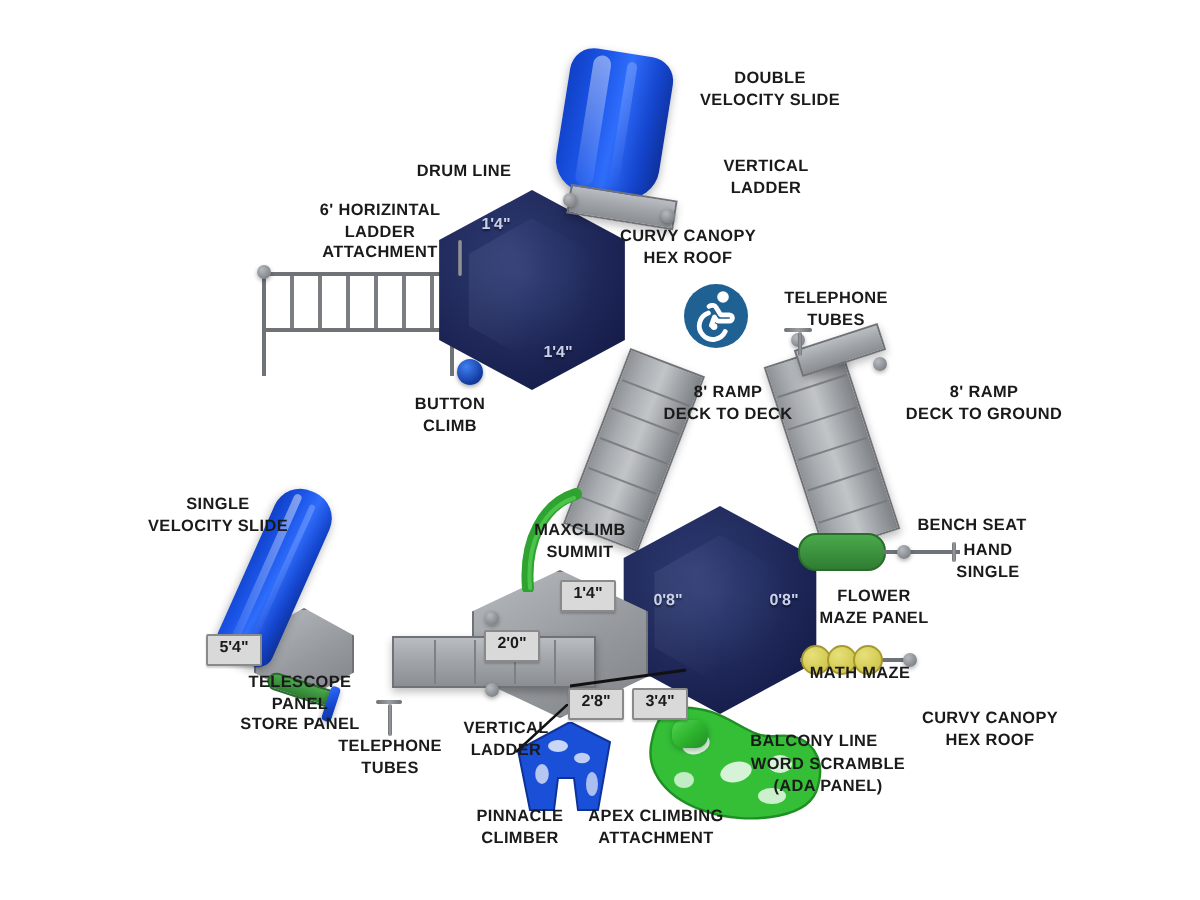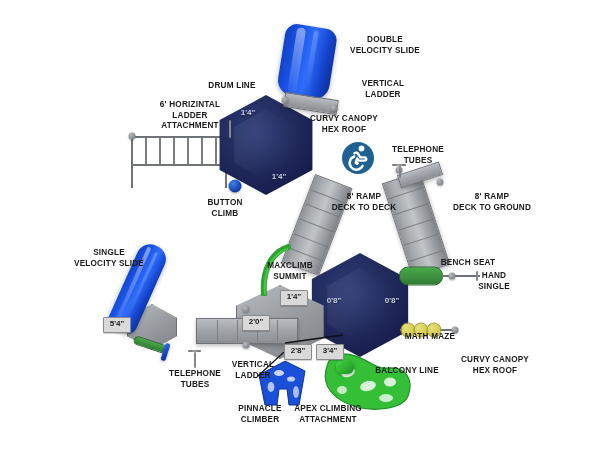--- a/index.html
+++ b/index.html
@@ -260,33 +260,40 @@
   <div class="lbl" style="left:364px;top:202px;">8' RAMP
 DECK TO DECK</div>
   <div class="lbl" style="left:492px;top:202px;">8' RAMP
 DECK TO GROUND</div>
   <div class="lbl" style="left:225px;top:208px;">BUTTON
 CLIMB</div>
   <div class="lbl" style="left:109px;top:258px;">SINGLE
 VELOCITY SLIDE</div>
   <div class="lbl" style="left:290px;top:271px;">MAXCLIMB
 SUMMIT</div>
-  <div class="lbl" style="left:448px;top:263px;padding-left:40px;">BENCH SEAT</div>
+  <div class="lbl" style="left:466px;top:263px;padding-left:40px;">BENCH SEAT</div>
   <div class="lbl" style="left:494px;top:281px;">HAND
 SINGLE</div>
+  <div class="lbl" style="left:437px;top:304px;">FLOWER
+MAZE PANEL</div>
   <div class="lbl" style="left:430px;top:337px;">MATH MAZE</div>
+  <div class="lbl" style="left:150px;top:352px;">TELESCOPE
+PANEL
+STORE PANEL</div>
   <div class="lbl" style="left:195px;top:379px;">TELEPHONE
 TUBES</div>
   <div class="lbl" style="left:253px;top:370px;">VERTICAL
 LADDER</div>
   <div class="lbl" style="left:260px;top:414px;">PINNACLE
 CLIMBER</div>
   <div class="lbl" style="left:328px;top:414px;">APEX CLIMBING
 ATTACHMENT</div>
   <div class="lbl" style="left:407px;top:371px;">BALCONY LINE</div>
+  <div class="lbl" style="left:414px;top:388px;">WORD SCRAMBLE
+(ADA PANEL)</div>
   <div class="lbl" style="left:495px;top:365px;">CURVY CANOPY
 HEX ROOF</div>
 
   <div class="dim" style="left:117px;top:325px;width:26px;height:14px;">5'4"</div>
   <div class="dim" style="left:256px;top:323px;width:26px;height:14px;">2'0"</div>
   <div class="dim" style="left:294px;top:298px;width:26px;height:14px;">1'4"</div>
   <div class="dim" style="left:298px;top:352px;width:26px;height:14px;">2'8"</div>
   <div class="dim" style="left:330px;top:352px;width:26px;height:14px;">3'4"</div>
 
   <div class="dim-on-roof" style="left:248px;top:112px;">1'4"</div>

